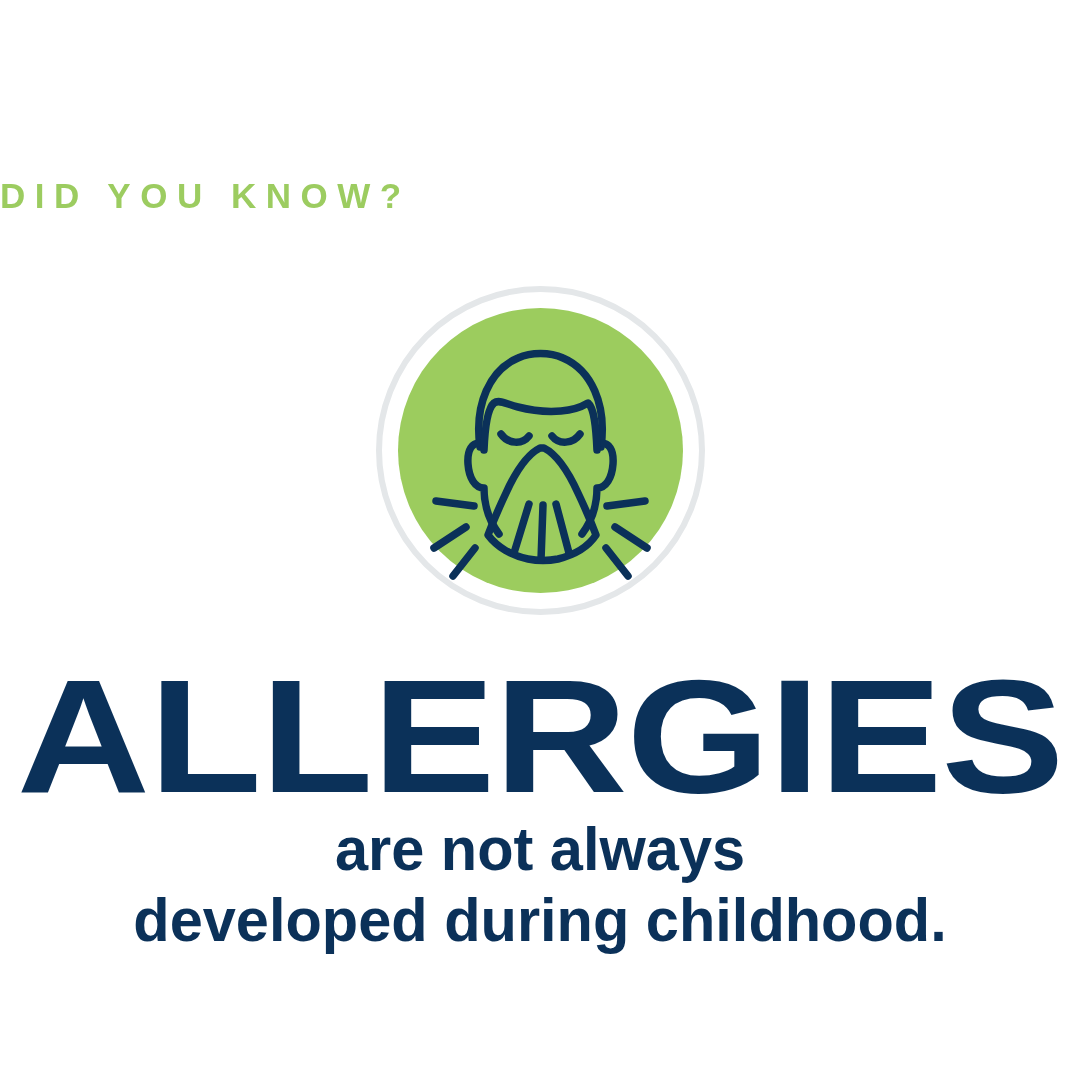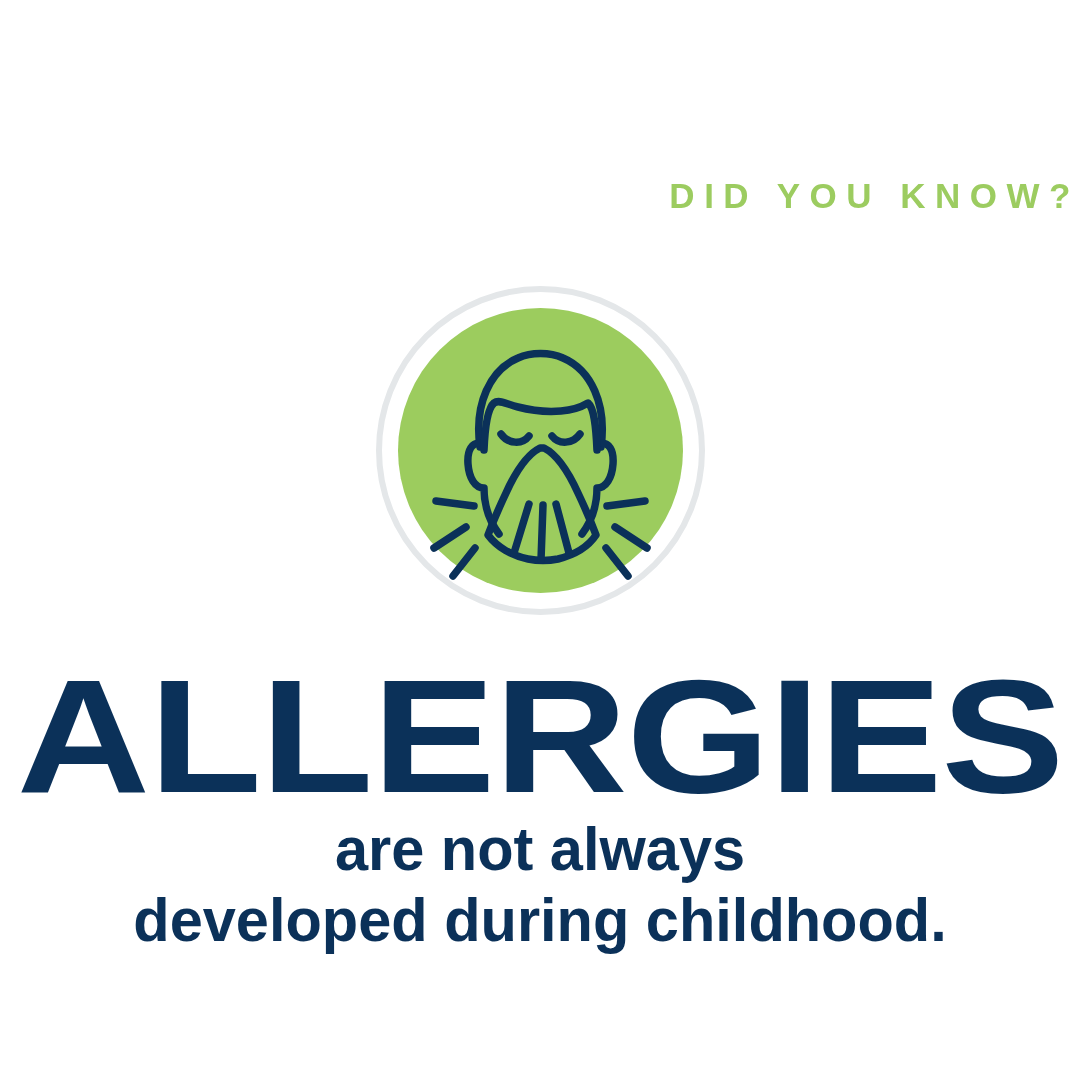--- a/index.html
+++ b/index.html
@@ -19,21 +19,21 @@
     height: 1080px;
     background: #ffffff;
   }
 
   
   #eyebrow {
     position: absolute;
     top: 178px;
     left: 0;
     width: 1080px;
-    text-align: right;
+    text-align: left;
     font-family: "Liberation Sans", sans-serif;
     font-size: 35px;
     font-weight: 700;
     letter-spacing: 9.5px;
     color: #9ccc60;
     line-height: 1;
     white-space: pre;
   }
 
   

